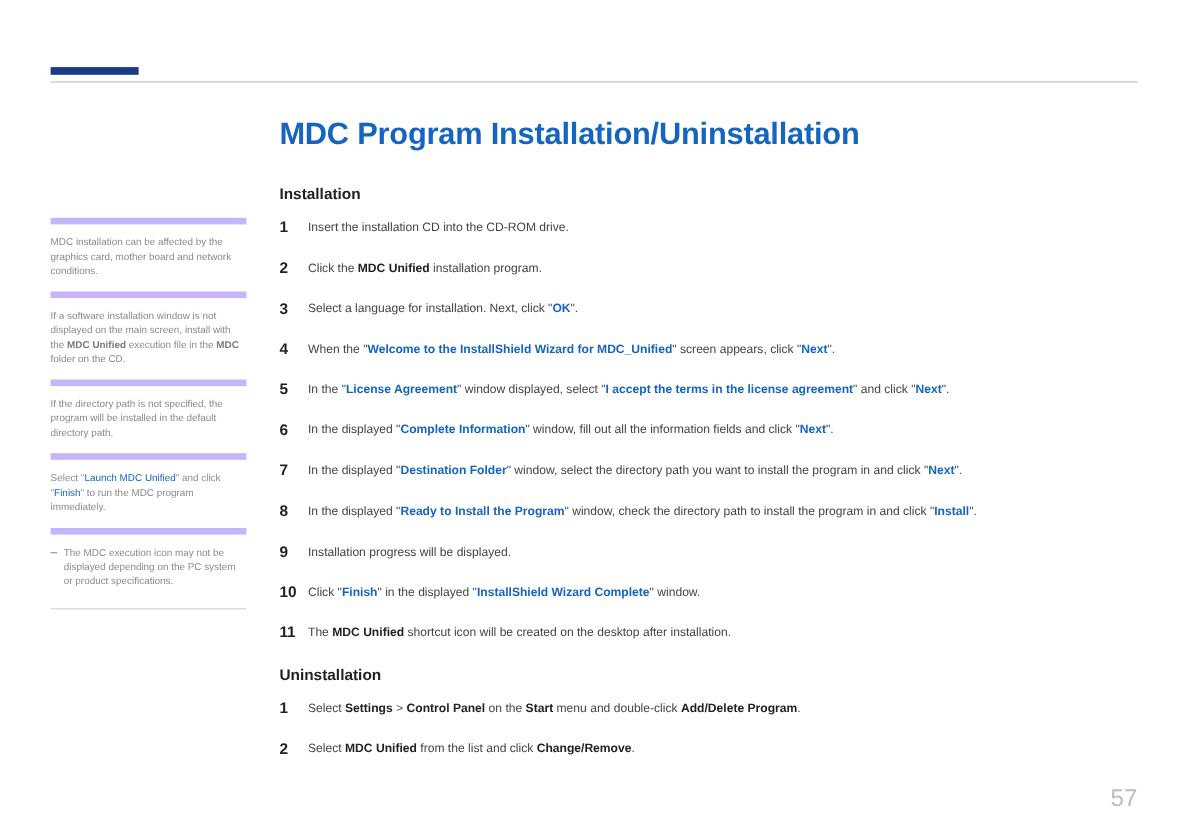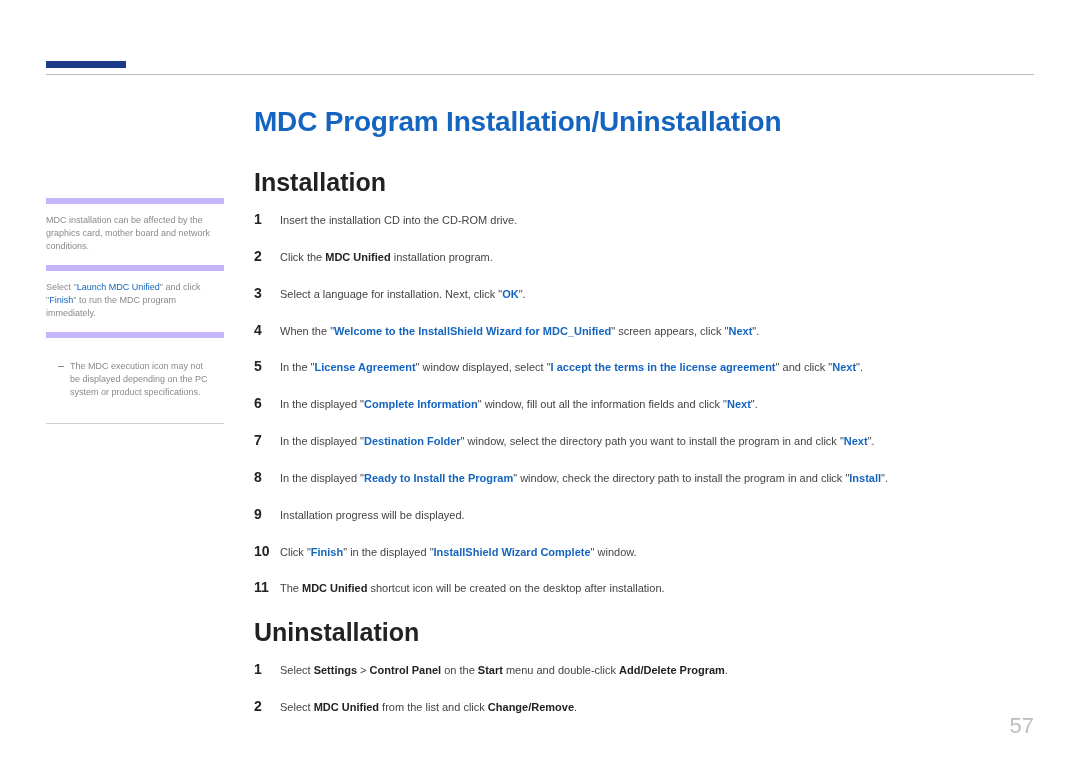--- a/index.html
+++ b/index.html
@@ -43,42 +43,42 @@
     line-height: 1.45;
     color: #8a8a8a;
   }
   .note {
     border-top: 6px solid #c4b5fd;
     padding: 10px 0 12px 0;
   }
   .note:last-child { border-bottom: 1px solid #d0d0d0; }
   .note .hl { color: #1565c0; }
   .note b { font-weight: 700; color: #7a7a7a; }
-  .dash-list { padding-left: 0; margin: 12px; }
+  .dash-list { padding-left: 0; margin: 0; }
   .dash-item { position: relative; padding-left: 12px; margin-bottom: 6px; }
   .dash-item::before {
     content: ""; position: absolute; left: 0; top: 6px;
     width: 6px; height: 1px; background: #8a8a8a;
   }
   .main {
     position: absolute;
     left: 254px;
     right: 46px;
     top: 94px;
   }
   h1.title {
     margin: 12px 0 30px 0;
     font-size: 28px;
     font-weight: 700;
     color: #1565c0;
     letter-spacing: -0.2px;
   }
   h2.section {
     margin: 14px 0 12px 0;
-    font-size: 25px;
+    font-size: 14px;
     font-weight: 700;
     color: #222;
   }
   ol.steps {
     list-style: none;
     margin: 16px 0 18px 0;
     padding: 0;
     counter-reset: step;
     font-size: 11px;
     line-height: 1.35;
@@ -119,20 +119,26 @@
 <div class="page">
 
   <div class="accent-bar"></div>
   <div class="rule-top"></div>
 
   <aside class="sidebar">
     <div class="note">
       <span>MDC installation can be affected by the graphics card, mother board and network conditions.</span>
     </div>
     <div class="note">
+      <span>If a software installation window is not displayed on the main screen, install with the </span><b>MDC Unified</b><span> execution file in the </span><b>MDC</b><span> folder on the CD.</span>
+    </div>
+    <div class="note">
+      <span>If the directory path is not specified, the program will be installed in the default directory path.</span>
+    </div>
+    <div class="note">
       <span>Select "</span><span class="hl">Launch MDC Unified</span><span>" and click "</span><span class="hl">Finish</span><span>" to run the MDC program immediately.</span>
     </div>
     <div class="note">
       <div class="dash-list">
         <div class="dash-item"><span>The MDC execution icon may not be displayed depending on the PC system or product specifications.</span></div>
       </div>
     </div>
   </aside>
 
   <main class="main">

